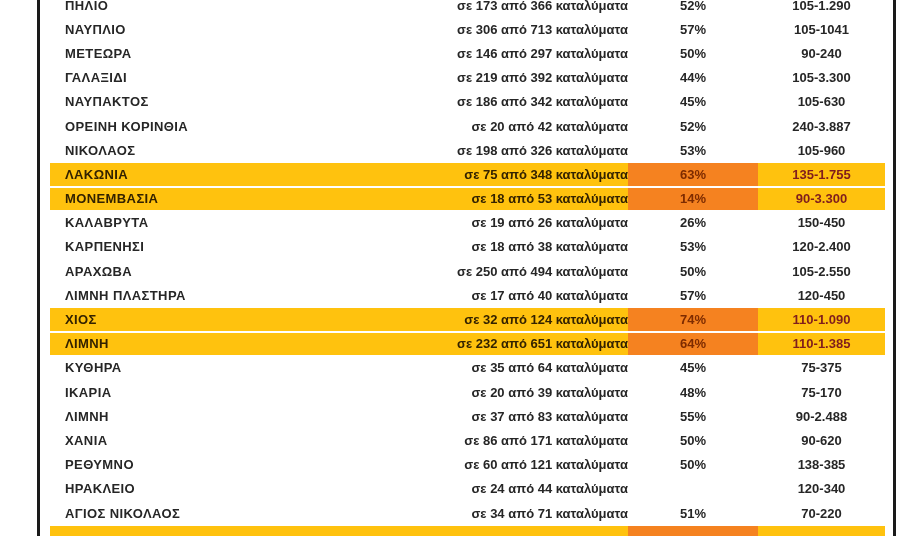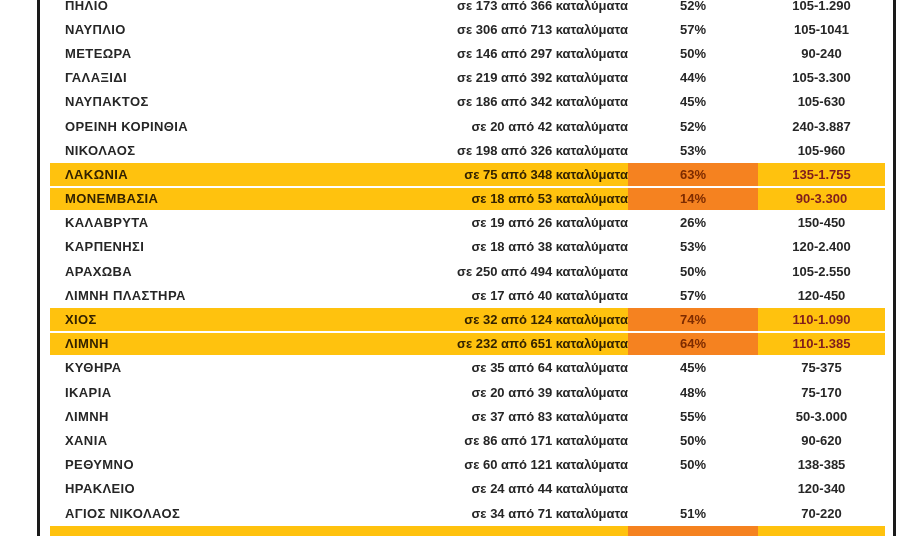--- a/index.html
+++ b/index.html
@@ -200,21 +200,21 @@
     <span class="cell c-name">ΙΚΑΡΙΑ</span>
     <span class="cell c-avail">σε 20 από 39 καταλύματα</span>
     <span class="cell c-pct">48%</span>
     <span class="cell c-price">75-170</span>
   </div>
 
   <div class="row">
     <span class="cell c-name">ΛΙΜΝΗ</span>
     <span class="cell c-avail">σε 37 από 83 καταλύματα</span>
     <span class="cell c-pct">55%</span>
-    <span class="cell c-price">50-3.000</span>
+    <span class="cell c-price">90-2.488</span>
   </div>
 
   <div class="row">
     <span class="cell c-name">ΧΑΝΙΑ</span>
     <span class="cell c-avail">σε 86 από 171 καταλύματα</span>
     <span class="cell c-pct">50%</span>
     <span class="cell c-price">90-620</span>
   </div>
 
   <div class="row">

